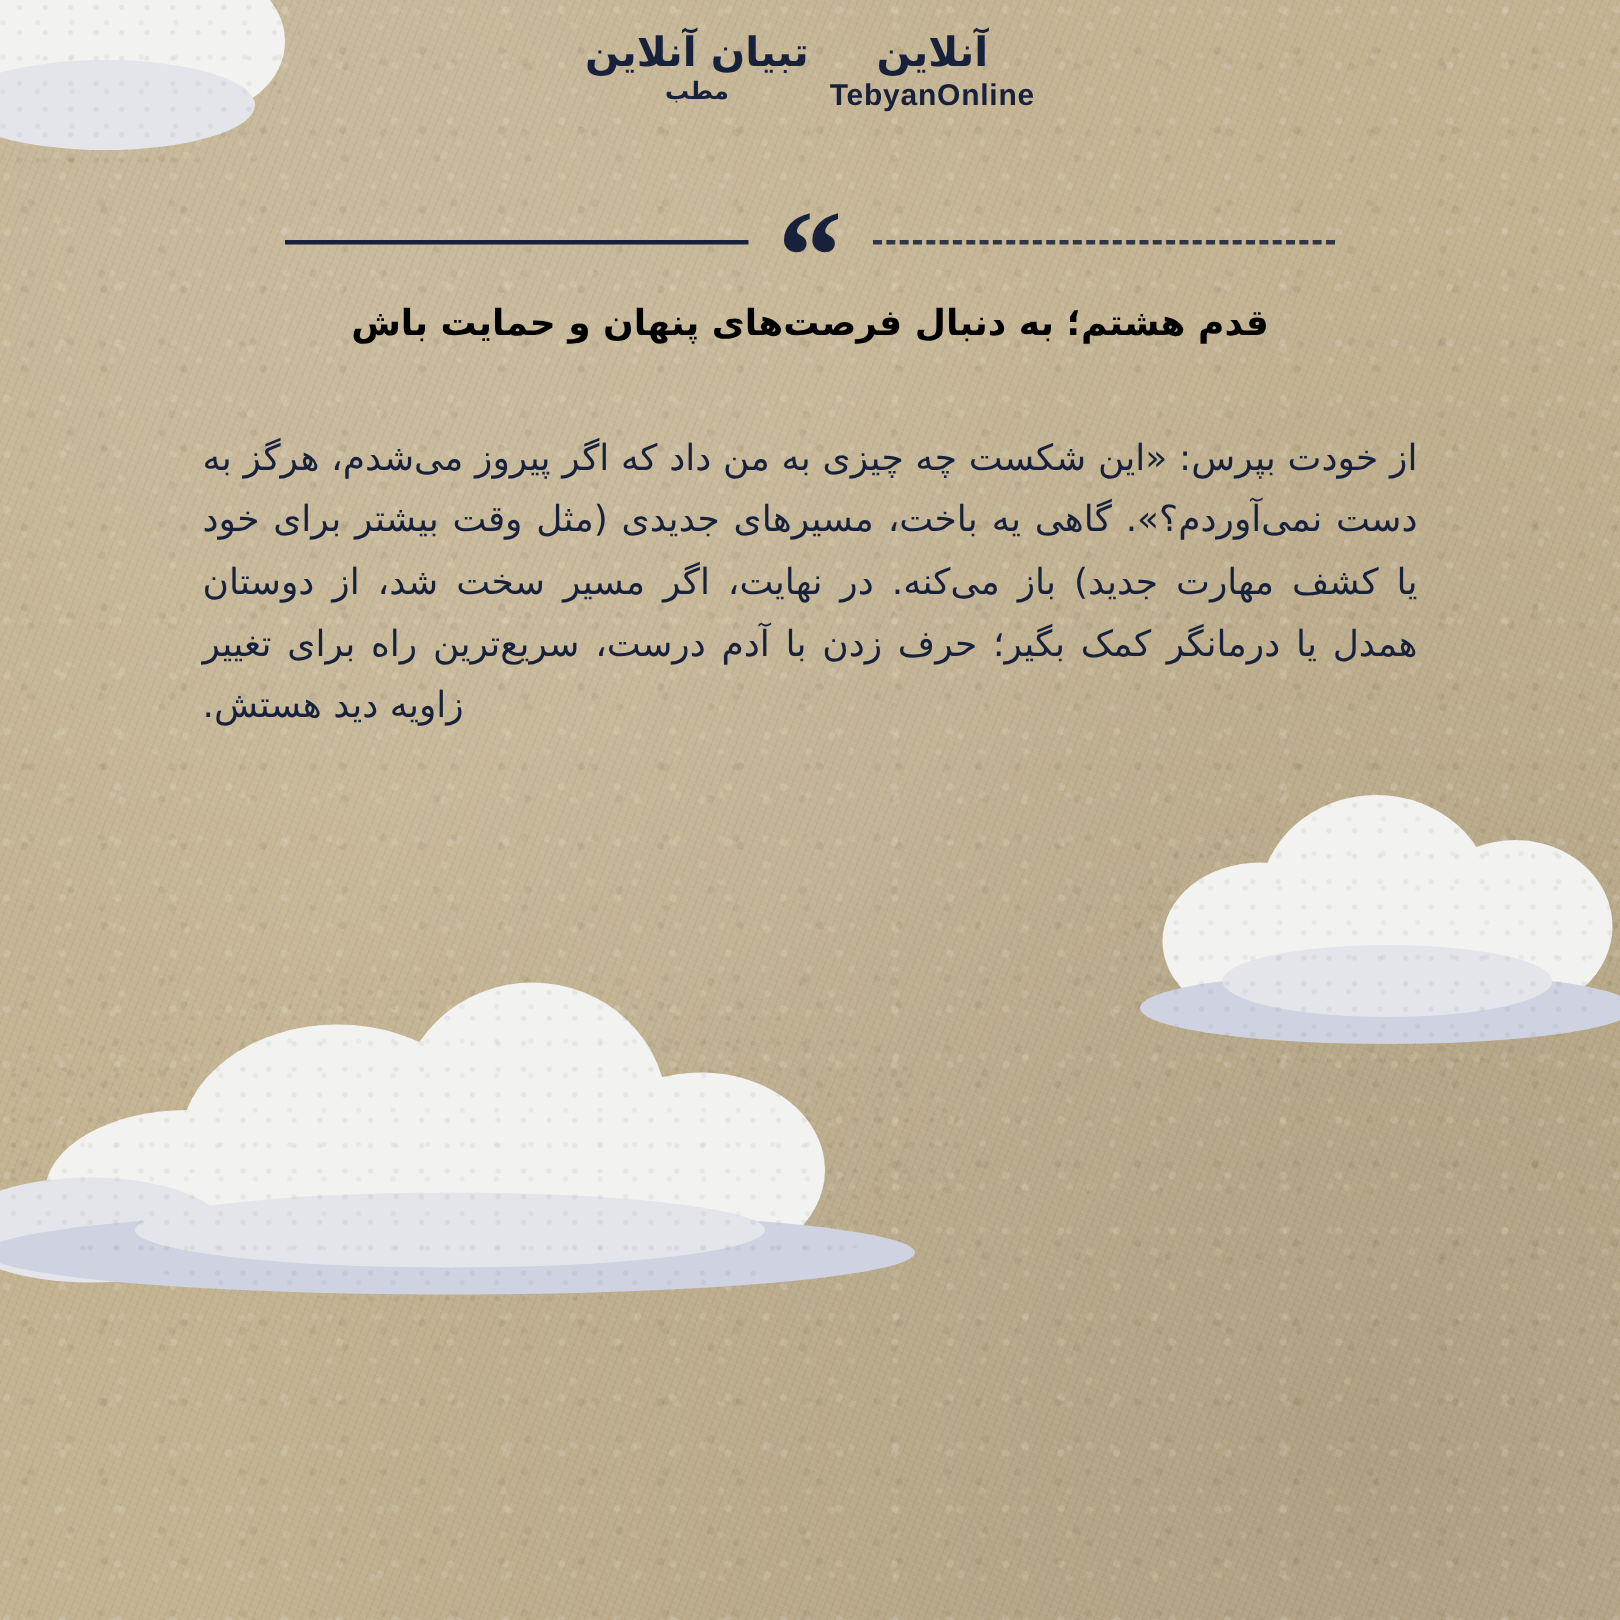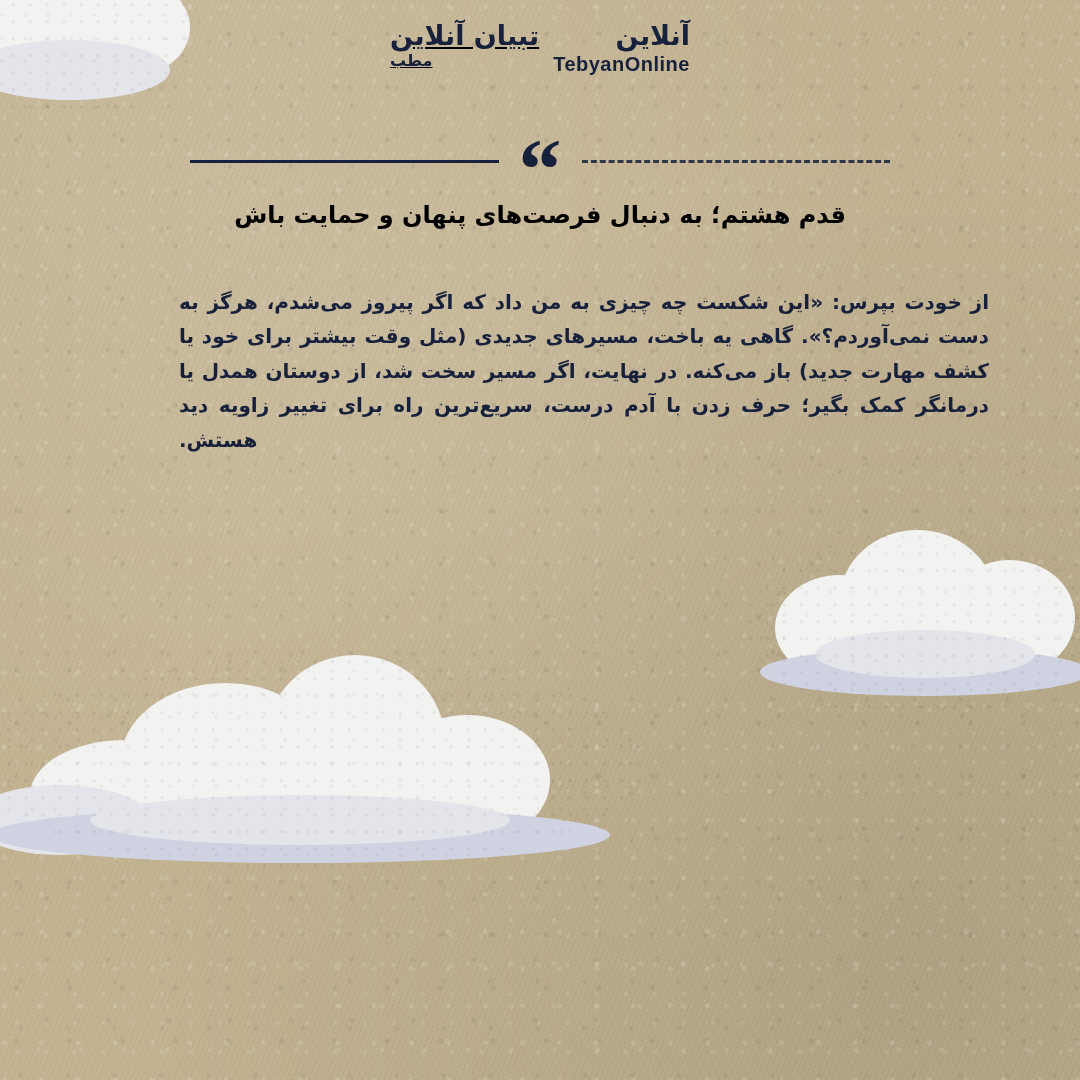--- a/index.html
+++ b/index.html
@@ -114,27 +114,25 @@
     font-size: 20px;
     font-weight: bold;
     color: #17213c;
     letter-spacing: 0.5px;
     margin-top: 5px;
     white-space: nowrap;
   }
   #logo .right-col {
     display: flex;
     flex-direction: column;
-    align-items: flex-end;
-    text-decoration: underline;
   }
   #logo .left-col {
     display: flex;
     flex-direction: column;
-    align-items: flex-start;
+    align-items: center;
   }
 
   
   #rule-row {
     position: absolute;
     top: 138px;
     left: 190px;
     width: 700px;
     height: 46px;
     display: flex;
@@ -180,25 +178,24 @@
 
   
   #body-text {
     position: absolute;
     top: 285px;
     left: 135px;
     width: 810px;
     text-align: justify;
     text-align-last: left;
     direction: rtl;
-    font-size: 20px;
-    font-weight: bold;
+    font-size: 24px;
+    font-weight: normal;
     color: #17213c;
     line-height: 1.72;
-    margin-left: 44px;
   }
   #body-text p { margin: 0; }
 </style>
 </head>
 <body>
 
 <div id="poster">
 
   <div class="texture tex-c"></div>
   <div class="texture tex-b"></div>

